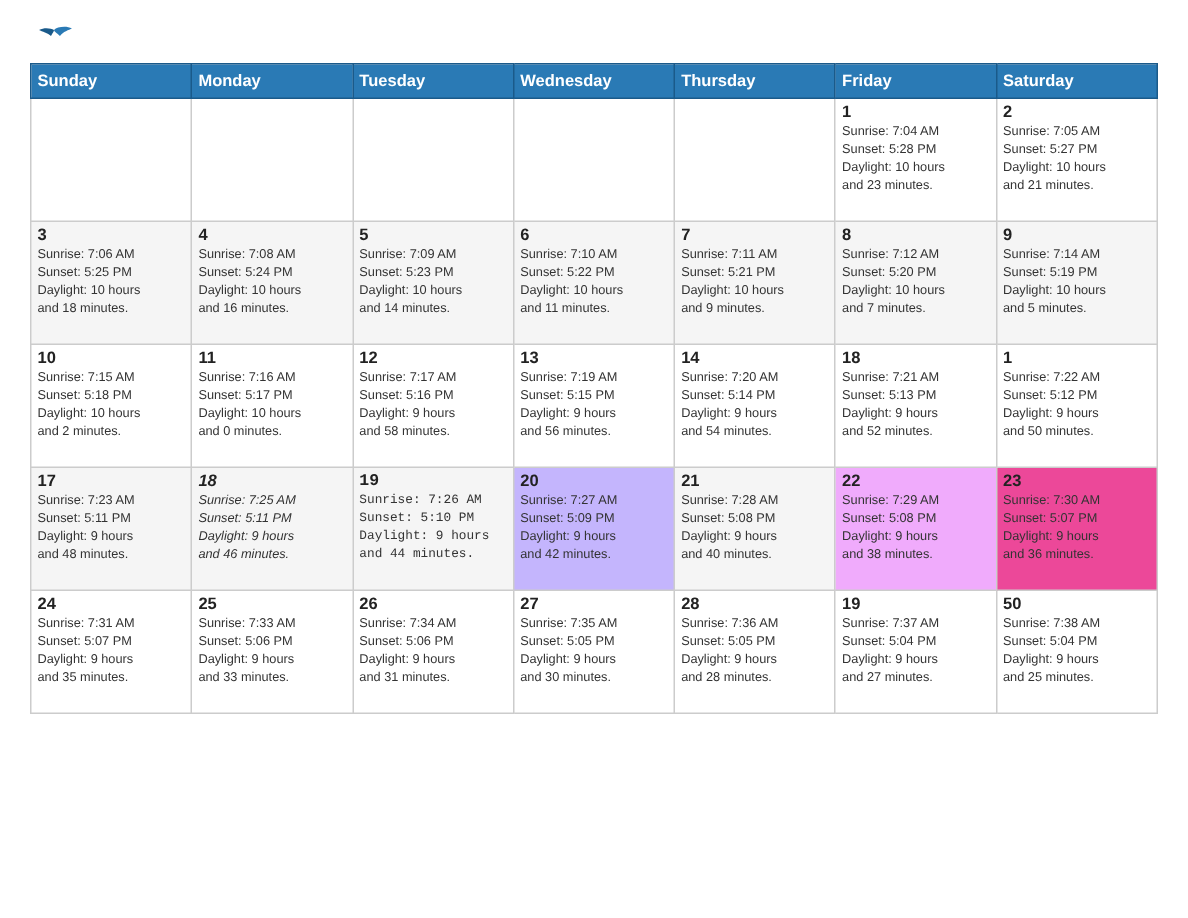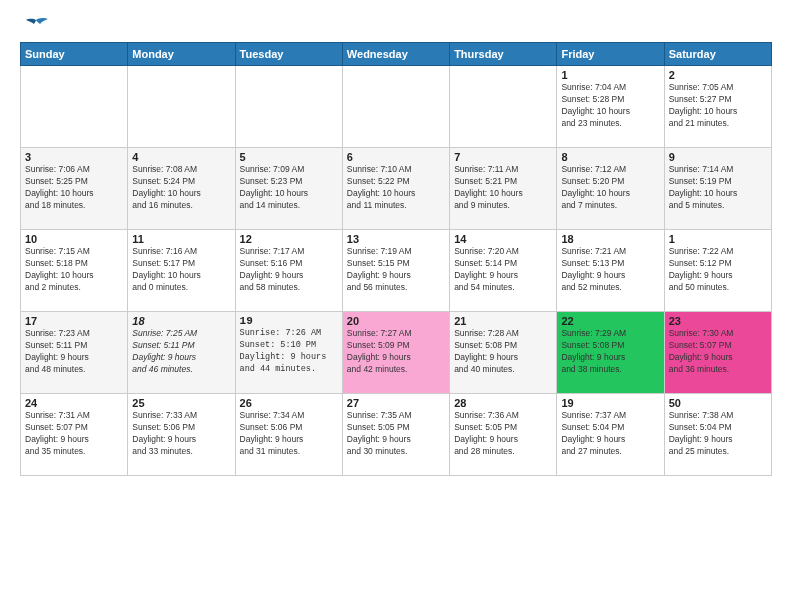--- a/index.html
+++ b/index.html
@@ -194,29 +194,29 @@
             <div class="day-info">Sunrise: 7:23 AM<br>Sunset: 5:11 PM<br>Daylight: 9 hours<br>and 48 minutes.</div>
           </td>
           <td style="background: rgb(245, 245, 245); font-style: italic;">
             <span class="day-num">18</span>
             <div class="day-info">Sunrise: 7:25 AM<br>Sunset: 5:11 PM<br>Daylight: 9 hours<br>and 46 minutes.</div>
           </td>
           <td style="background: rgb(245, 245, 245); font-family: Liberation Mono, monospace;">
             <span class="day-num">19</span>
             <div class="day-info">Sunrise: 7:26 AM<br>Sunset: 5:10 PM<br>Daylight: 9 hours<br>and 44 minutes.</div>
           </td>
-          <td style="background: #f9a8d4; margin-top: 12px;">
+          <td style="background: #c4b5fd; margin-top: 12px;">
             <span class="day-num">20</span>
             <div class="day-info">Sunrise: 7:27 AM<br>Sunset: 5:09 PM<br>Daylight: 9 hours<br>and 42 minutes.</div>
           </td>
           <td style="background: rgb(245, 245, 245);">
             <span class="day-num">21</span>
             <div class="day-info">Sunrise: 7:28 AM<br>Sunset: 5:08 PM<br>Daylight: 9 hours<br>and 40 minutes.</div>
           </td>
-          <td style="background: #22c55e;">
+          <td style="background: #f0abfc;">
             <span class="day-num">22</span>
             <div class="day-info">Sunrise: 7:29 AM<br>Sunset: 5:08 PM<br>Daylight: 9 hours<br>and 38 minutes.</div>
           </td>
           <td style="background: #ec4899;">
             <span class="day-num">23</span>
             <div class="day-info">Sunrise: 7:30 AM<br>Sunset: 5:07 PM<br>Daylight: 9 hours<br>and 36 minutes.</div>
           </td>
         </tr>
         <tr>
           <td>

